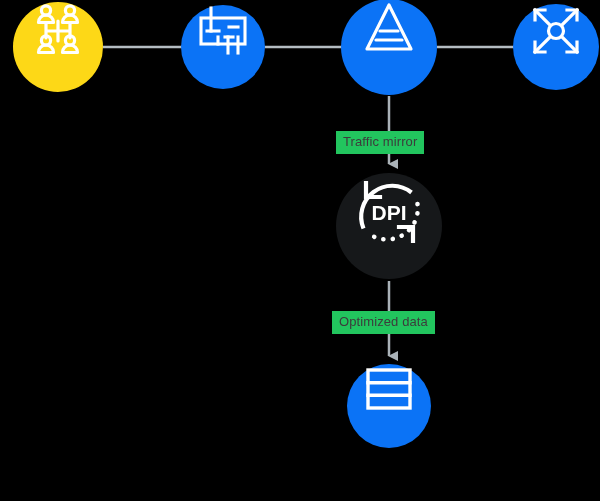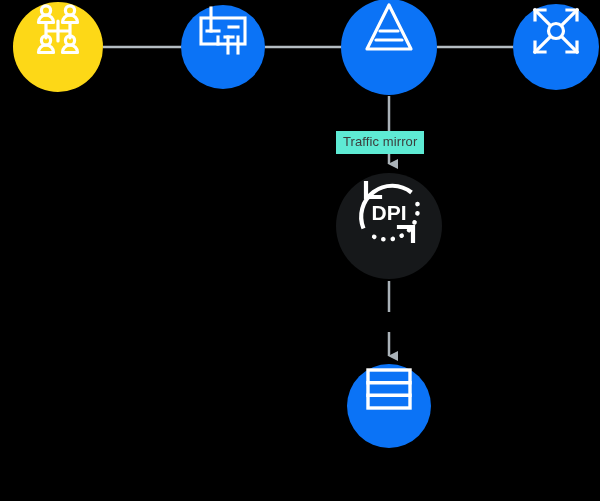--- a/index.html
+++ b/index.html
@@ -24,21 +24,21 @@
   }
   .node-circle {
     position: absolute;
     border-radius: 50%;
     display: flex;
     align-items: flex-start;
     justify-content: center;
   }
   .flow-label {
     position: absolute;
-    background: #5eead4;
+    background: #22c55e;
     color: #3c3c3c;
     font-family: "Liberation Sans", sans-serif;
     font-size: 13px;
     line-height: 18px;
     padding: 2px 7px 3px 7px;
     white-space: nowrap;
     text-align: center;
     letter-spacing: 0.1px;
   }
   .dpi-text {
@@ -155,20 +155,21 @@
         <path d="M68.5 31 A31 31 0 0 1 21 61.5"></path>
       </g>
 
       <g fill="none" stroke="#ffffff" stroke-width="4.2" stroke-linecap="square" stroke-linejoin="miter">
         <path d="M50 54 L64 54 L64 68"></path>
       </g>
       <text class="dpi-text" x="40" y="47" text-anchor="middle">DPI</text>
     </svg>
   </div>
 
+  <div class="flow-label" style="left:332px; top:311px;">Optimized data</div>
 
   <div class="node-circle" style="left:347px; top:364px; width:84px; height:84px; background:#0b73f6;">
     <svg width="50" height="50" viewBox="0 0 50 50">
       <g fill="none" stroke="#ffffff" stroke-width="3.4" stroke-linecap="square" stroke-linejoin="miter">
         <rect x="4" y="6" width="42" height="38"></rect>
         <path d="M4 18.7 L46 18.7"></path>
         <path d="M4 31.3 L46 31.3"></path>
       </g>
     </svg>
   </div>

